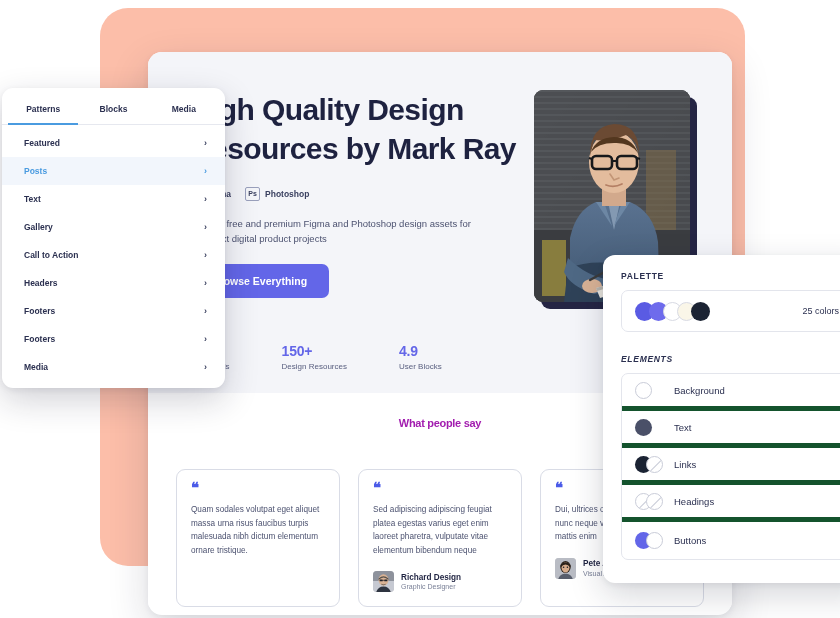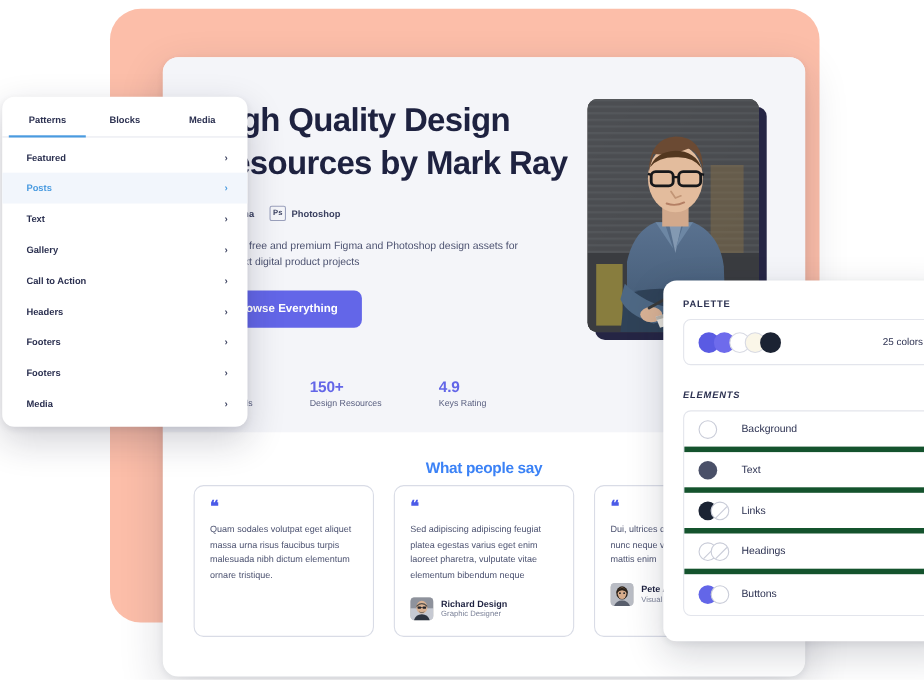--- a/index.html
+++ b/index.html
@@ -146,25 +146,25 @@
     background: #4a4a4a;
   }
 
   
   .testimonials {
     background: #ffffff;
     padding: 24px 28px 0 28px;
   }
   .sec-title {
     text-align: center;
-    font-size: 14px;
-    font-weight: 700;
-    color: #3b82f6;
+    font-size: 11px;
+    font-weight: 700;
+    color: #a21caf;
     letter-spacing: -0.3px;
-    margin-bottom: 8px;
+    margin-bottom: 40px;
   }
   .t-grid {
     display: flex;
     gap: 18px;
   }
   .t-card {
     flex: 1 1 0;
     min-width: 0;
     border: 1px solid #D9DCE6;
     border-radius: 9px;
@@ -396,21 +396,21 @@
         <div>
           <div class="stat-value">10k+</div>
           <div class="stat-label">Downloads</div>
         </div>
         <div>
           <div class="stat-value">150+</div>
           <div class="stat-label">Design Resources</div>
         </div>
         <div>
           <div class="stat-value">4.9</div>
-          <div class="stat-label">Keys Rating</div>
+          <div class="stat-label">User Blocks</div>
         </div>
       </div>
 
       <div class="hero-photo-wrap">
         <div class="photo-shadow"></div>
         <div class="photo">
           <svg viewBox="0 0 156 212" xmlns="http://www.w3.org/2000/svg" preserveAspectRatio="xMidYMid slice">
             <defs>
               <linearGradient id="bgwall" x1="0" y1="0" x2="1" y2="1">
                 <stop offset="0" stop-color="#54565a"></stop>

